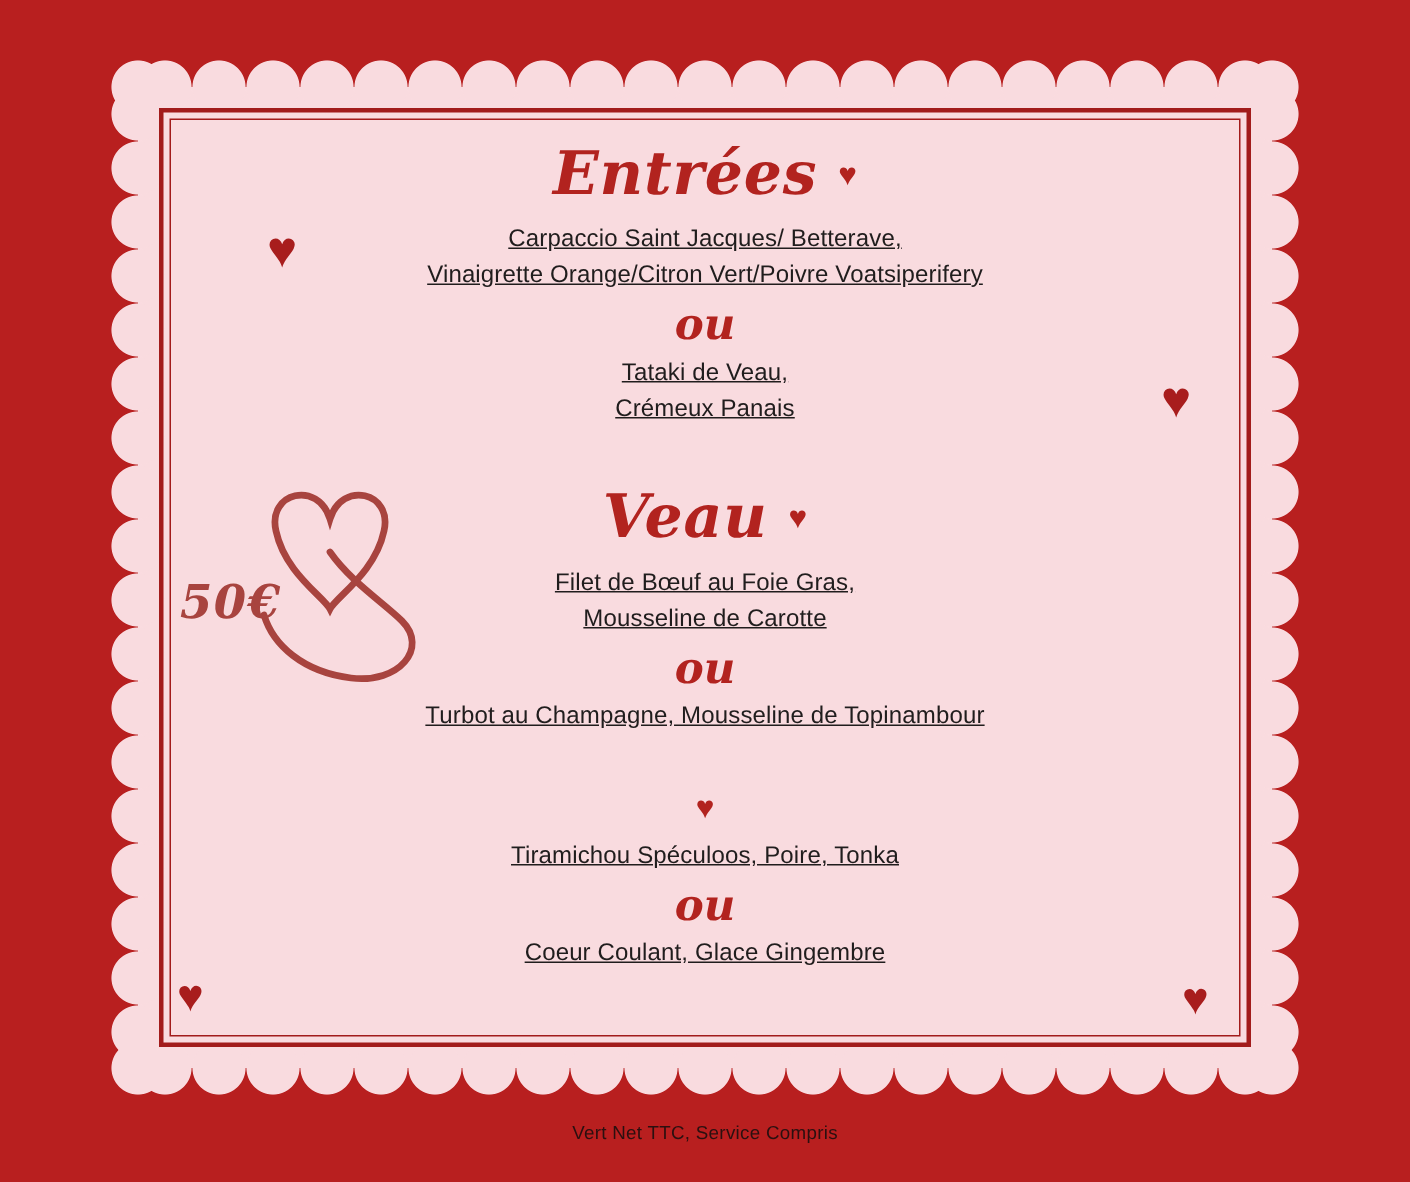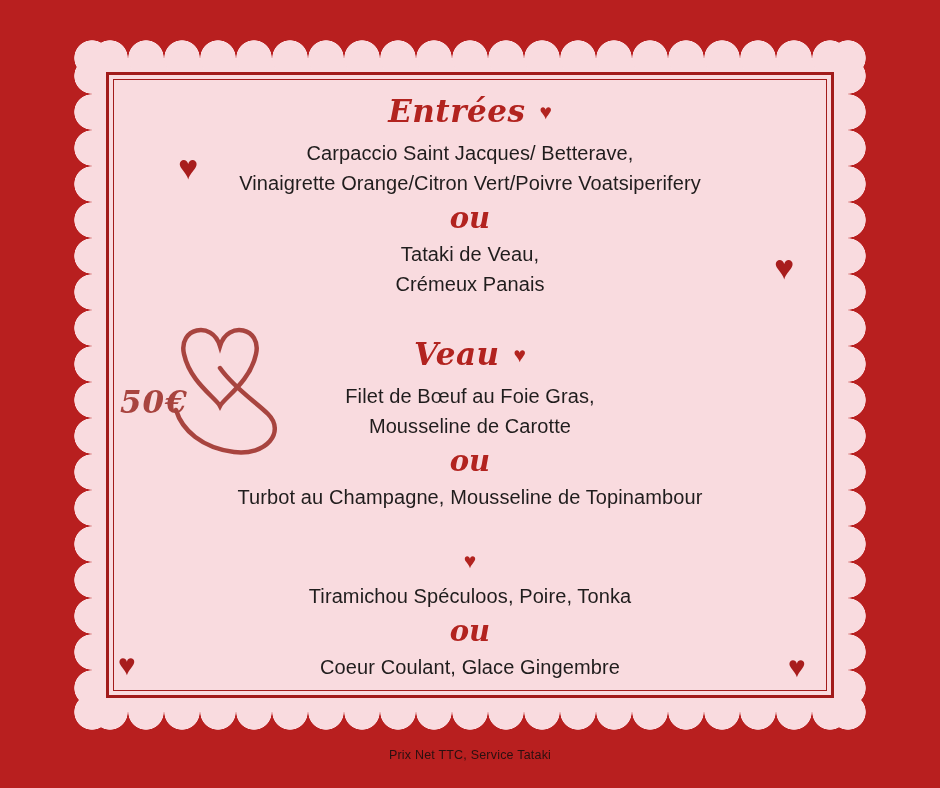--- a/index.html
+++ b/index.html
@@ -82,21 +82,21 @@
     color: #1d1b1b;
   }
 
   .section { margin-bottom: 4px; }
 
   .section-title {
     font-family: "DejaVu Serif", serif;
     font-style: italic;
     font-weight: 700;
     color: #b2231f;
-    font-size: 31px;
+    font-size: 40px;
     letter-spacing: 0.5px;
     line-height: 1.1;
     position: relative;
     display: inline-block;
   }
 
   .title-row {
     display: flex;
     align-items: center;
     justify-content: center;
@@ -104,25 +104,26 @@
   }
 
   .heart {
     display: inline-block;
     color: #b2231f;
     line-height: 1;
   }
   .heart-sm { font-size: 21px; }
 
   .dish {
-    font-size: 20px;
+    font-size: 16px;
     line-height: 1.5;
     color: #201d1d;
     letter-spacing: 0.1px;
     white-space: pre-line;
+    text-decoration: underline;
   }
 
   .ou {
     font-family: "DejaVu Serif", serif;
     font-style: italic;
     font-weight: 700;
     color: #b2231f;
     font-size: 29px;
     margin: 3px 0 4px;
   }
@@ -237,15 +238,15 @@
         </div>
         <div class="gap-sm"></div>
         <div class="dish">Tiramichou Spéculoos, Poire, Tonka</div>
         <div class="ou">ou</div>
         <div class="dish">Coeur Coulant, Glace Gingembre</div>
       </div>
 
     </div>
   </div>
 
-  <div class="footnote">Prix Net TTC, Service Tataki</div>
+  <div class="footnote">Vert Net TTC, Service Compris</div>
 
 </div>
 
 </body></html>

